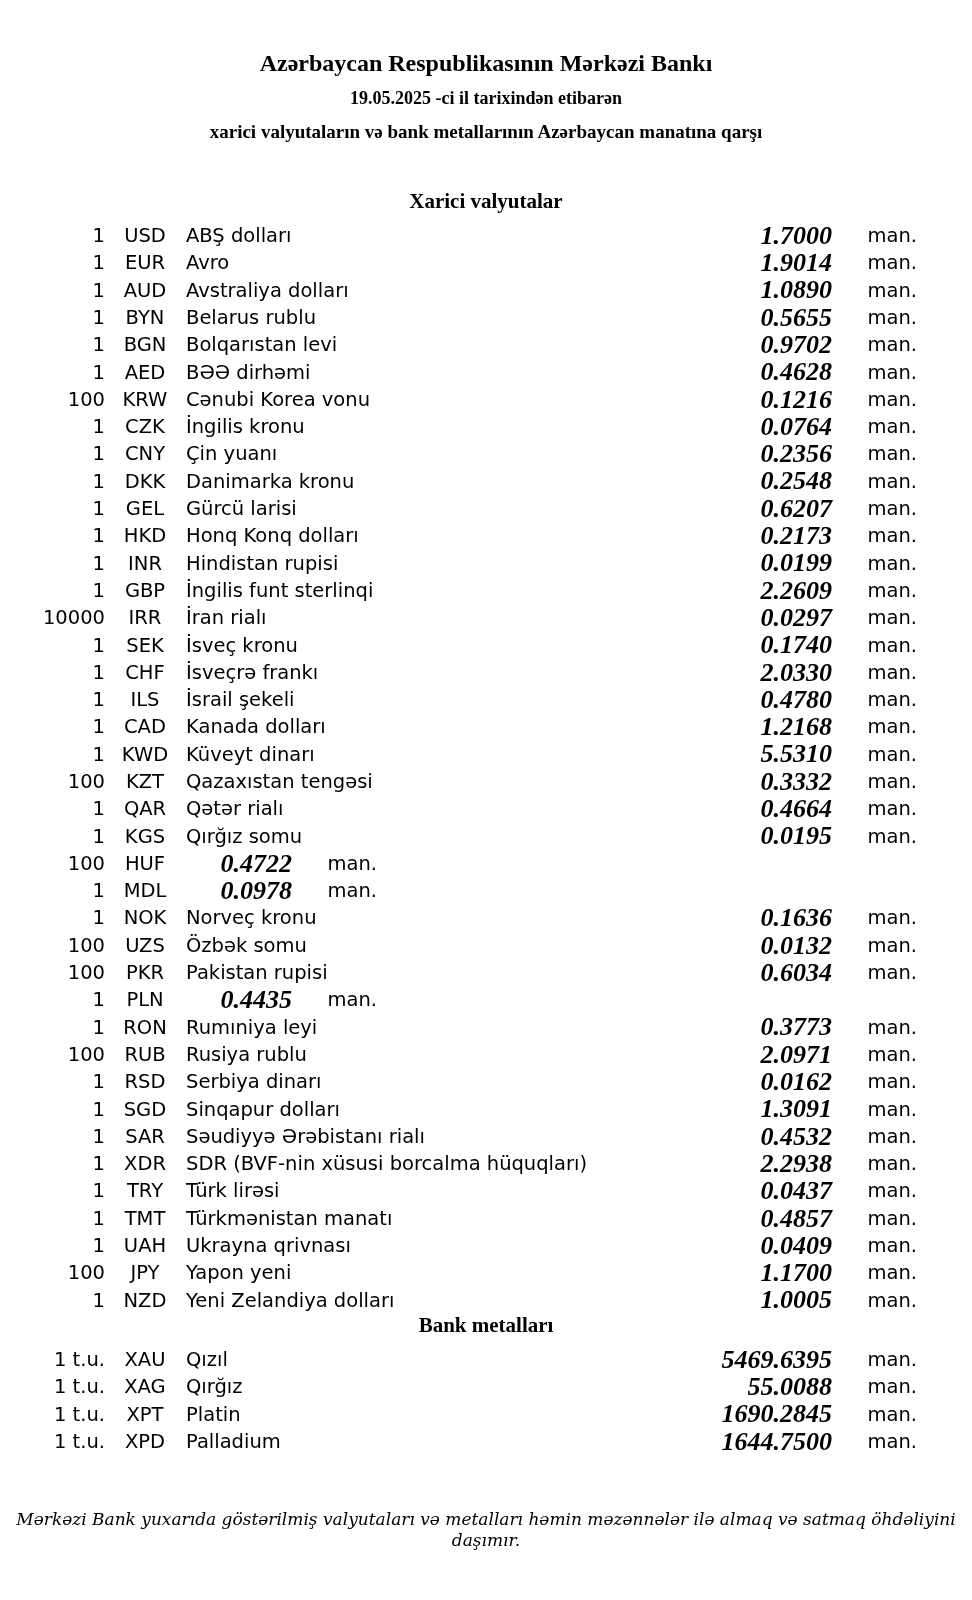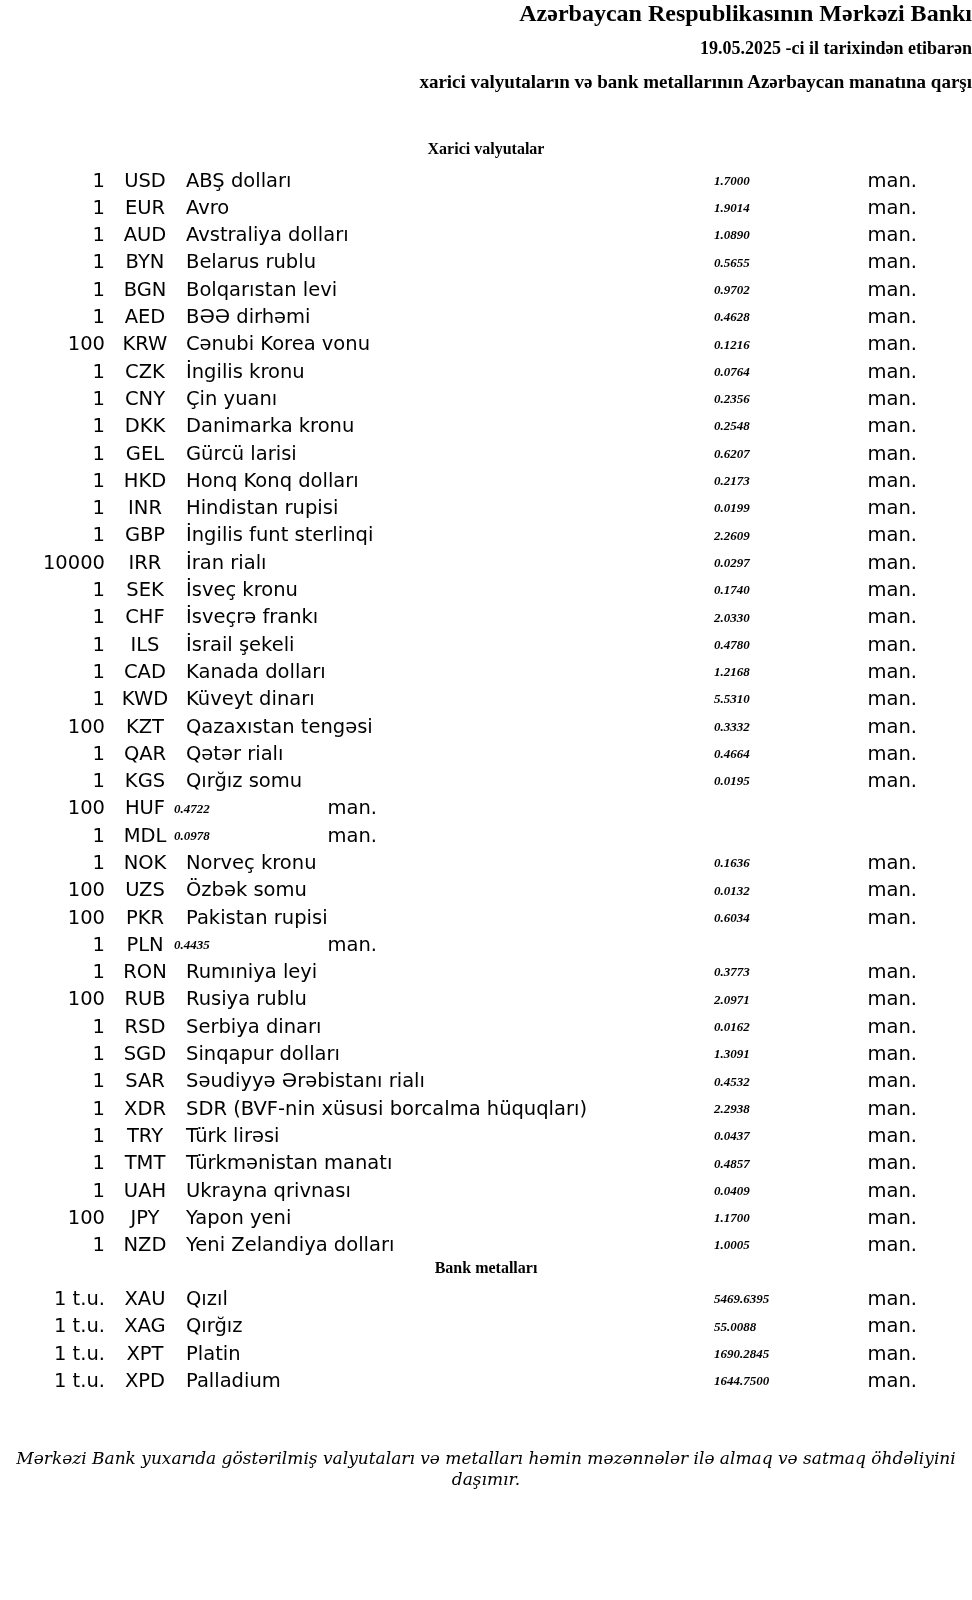--- a/index.html
+++ b/index.html
@@ -7,55 +7,56 @@
     position:relative;
     width:972px;
     height:1600px;
     margin:0 auto;
     background:#ffffff;
     color:#000000;
     overflow:hidden;
     font-family:"DejaVu Sans", sans-serif;
   }
   
-  .header { text-align:right; font-family:"Liberation Serif", serif; font-weight:bold; }
+  .header { padding-top:50px; text-align:center; font-family:"Liberation Serif", serif; font-weight:bold; }
   .title    { font-size:24px; line-height:1.1; margin:0 0 13px 0; }
   .dateline { font-size:18px; line-height:1.1; margin:0 0 13px 0;font-family:Liberation Serif, serif; }
   .subtitle { font-size:19px; line-height:1.1; margin:0; }
 
   
   .section-title {
     text-align:center;
     font-family:"Liberation Serif", serif;
     font-weight:bold;
-    font-size:16px;
+    font-size:21px;
     line-height:1.1;
     margin:0;
   }
   .section-title.currencies { margin-top:47px; }
   .section-title.metals     { }
 
   
   .rates-table { margin-top:9px; padding-right:55px; }
   .row {
     display:flex;
     align-items:center;
     height:27.3px;
     font-size:19.5px;
     line-height:1;
   }
   .cell-qty  { width:105px; text-align:right; white-space:nowrap; }
   .cell-code { width:58px;  margin-left:11px; text-align:center; white-space:nowrap; }
   .cell-name { flex:1; margin-left:12px; text-align:left; white-space:nowrap; }
   .cell-rate {
     width:118px;
+    text-align:right;
     font-family:"Liberation Serif", serif;
     font-style:italic;
     font-weight:bold;
-    font-size:13px;
+    font-size:26px;
     white-space:nowrap;
   }
   .cell-unit { width:55px; margin-left:30px; text-align:right; white-space:nowrap; }
 
   
   .disclaimer {
     margin-top:54px;
     text-align:center;
     font-family:"DejaVu Serif", serif;
     font-style:italic;

